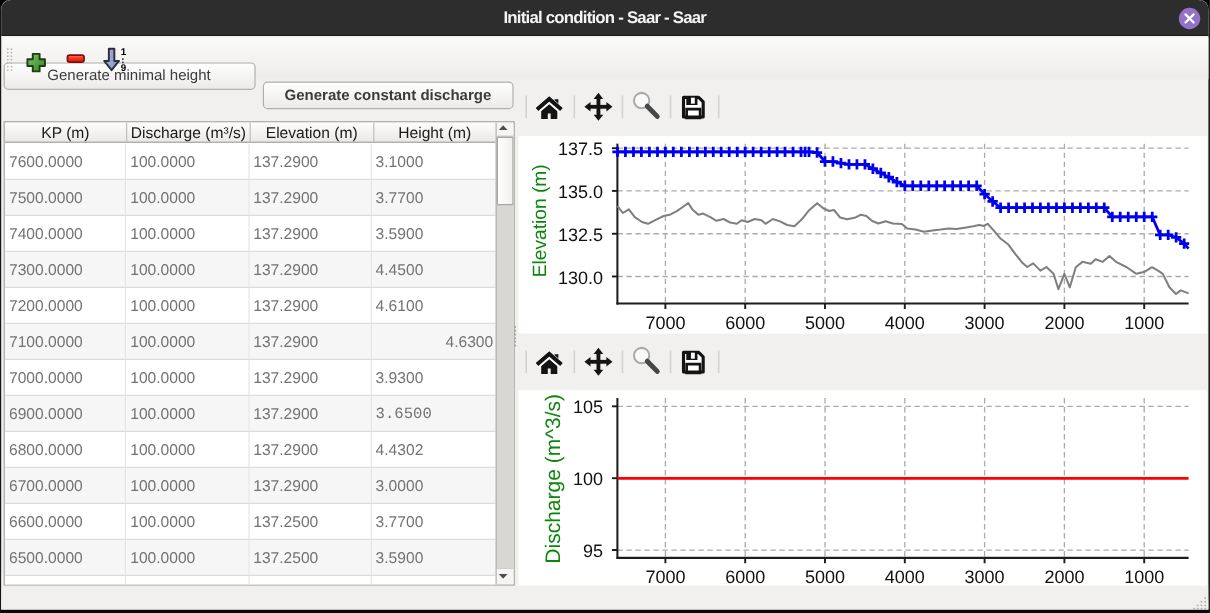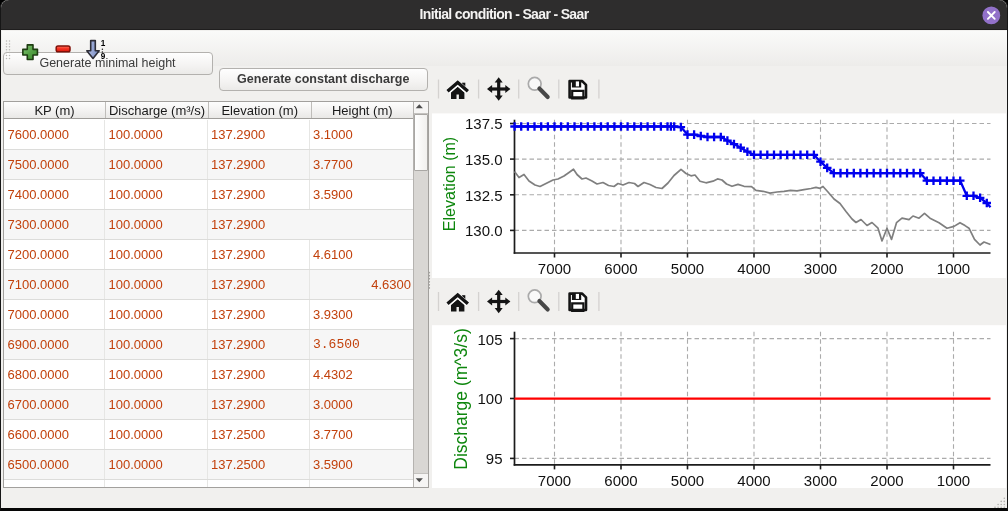--- a/index.html
+++ b/index.html
@@ -18,21 +18,21 @@
 #tbl { position:absolute; left:2px; top:100.5px; width:425.5px; height:387.5px;
   border:1px solid #a2a09d; background:#fff; overflow:hidden; }
 #thead { position:absolute; left:0; top:0; width:409px; height:17.5px;
   background:linear-gradient(#fdfdfd,#f3f2f1 55%,#e9e8e6); border-bottom:1px solid #9f9d9a; display:flex; }
 .hcell { height:100%; border-right:1px solid #bfbdba; font-size:13px; color:#1a1a1a;
   text-align:center; line-height:17px; }
 .hcell:last-child { border-right:none; }
 #tbody { position:absolute; left:0; top:18.5px; width:409px; }
 .row { height:30px; border-bottom:1px solid #dcdcda; display:flex; }
 .cell { height:100%; margin-left:3.5px; border-right:1px solid #e6e6e4; font-size:13px;
-  color:#c2410c; line-height:29px; overflow:hidden; }
+  color:#737373; line-height:29px; overflow:hidden; }
 .cell:last-child { border-right:none; }
 #sb { position:absolute; right:0; top:0; width:15px; height:385.5px;
   border-left:1px solid #b5b3b0; background:#d9d7d4; }
 #sb .btnup { position:absolute; top:0; left:0; width:100%; height:12px; background:#f6f5f4;
   border-bottom:1px solid #c4c2bf; }
 #sb .btndn { position:absolute; bottom:0; left:0; width:100%; height:14.5px; background:#f6f5f4;
   border-top:1px solid #c4c2bf; }
 #sb .thumb { position:absolute; top:12px; left:0px; width:14px; height:57px;
   background:linear-gradient(90deg,#ffffff,#f1f0ee); border:1px solid #a9a7a4; border-radius:1px; }
 </style></head>
@@ -67,20 +67,21 @@
 <div class="row" style="background:#ffffff;">
           <div class="cell" style="width:97.5px;">7400.0000</div>
           <div class="cell" style="width:99.0px;">100.0000</div>
           <div class="cell" style="width:98.5px;">137.2900</div>
           <div class="cell" style="width:98.0px;">3.5900</div>
         </div>
 <div class="row" style="background:#f6f6f6;">
           <div class="cell" style="width:97.5px;">7300.0000</div>
           <div class="cell" style="width:99.0px;">100.0000</div>
           <div class="cell" style="width:98.5px;">137.2900</div>
+          <div class="cell" style="width:98.0px;">4.4500</div>
         </div>
 <div class="row" style="background:#ffffff;">
           <div class="cell" style="width:97.5px;">7200.0000</div>
           <div class="cell" style="width:99.0px;">100.0000</div>
           <div class="cell" style="width:98.5px;">137.2900</div>
           <div class="cell" style="width:98.0px;">4.6100</div>
         </div>
 <div class="row" style="background:#f6f6f6;">
           <div class="cell" style="width:97.5px;">7100.0000</div>
           <div class="cell" style="width:99.0px;">100.0000</div>

